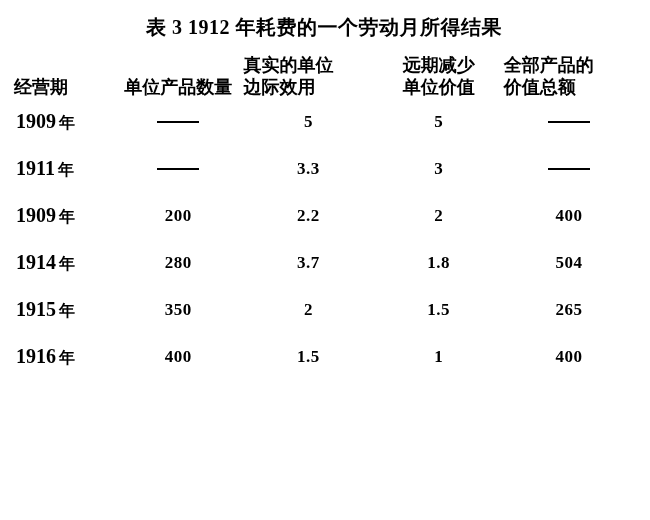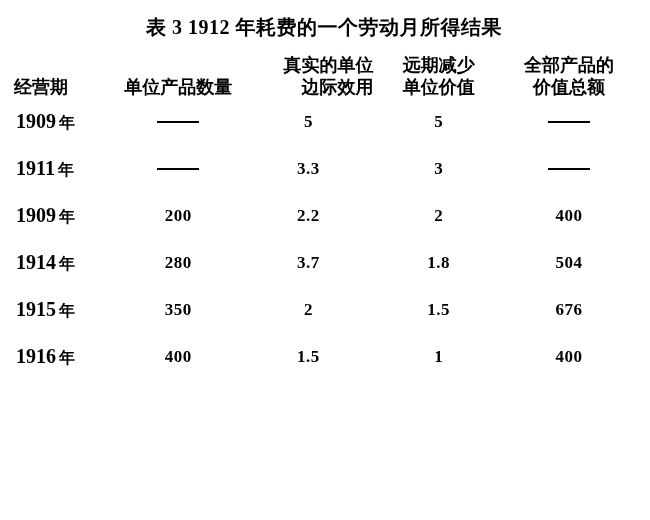--- a/index.html
+++ b/index.html
@@ -50,29 +50,29 @@
     width: 16%;
     text-align: left;
     padding-left: 2px;
   }
   th.col-qty {
     width: 21%;
     text-align: center;
   }
   th.col-mu {
     width: 21%;
-    text-align: right;
+    text-align: left;
   }
   th.col-future {
     width: 21%;
     text-align: center;
   }
   th.col-total {
     width: 21%;
-    text-align: center;
+    text-align: left;
   }
   .hdr-line {
     display: block;
     white-space: nowrap;
   }
   tbody td {
     font-size: 17px;
     font-weight: bold;
     text-align: center;
     height: 47px;
@@ -160,21 +160,21 @@
           <td><span class="num">280</span></td>
           <td><span class="num">3.7</span></td>
           <td><span class="num">1.8</span></td>
           <td><span class="num">504</span></td>
         </tr>
         <tr>
           <td class="period"><span class="yr">1915</span><span class="zi">年</span></td>
           <td><span class="num">350</span></td>
           <td><span class="num">2</span></td>
           <td><span class="num">1.5</span></td>
-          <td><span class="num">676</span></td>
+          <td><span class="num">265</span></td>
         </tr>
         <tr>
           <td class="period"><span class="yr">1916</span><span class="zi">年</span></td>
           <td><span class="num">400</span></td>
           <td><span class="num">1.5</span></td>
           <td><span class="num">1</span></td>
           <td><span class="num">400</span></td>
         </tr>
       </tbody>
   </table>

